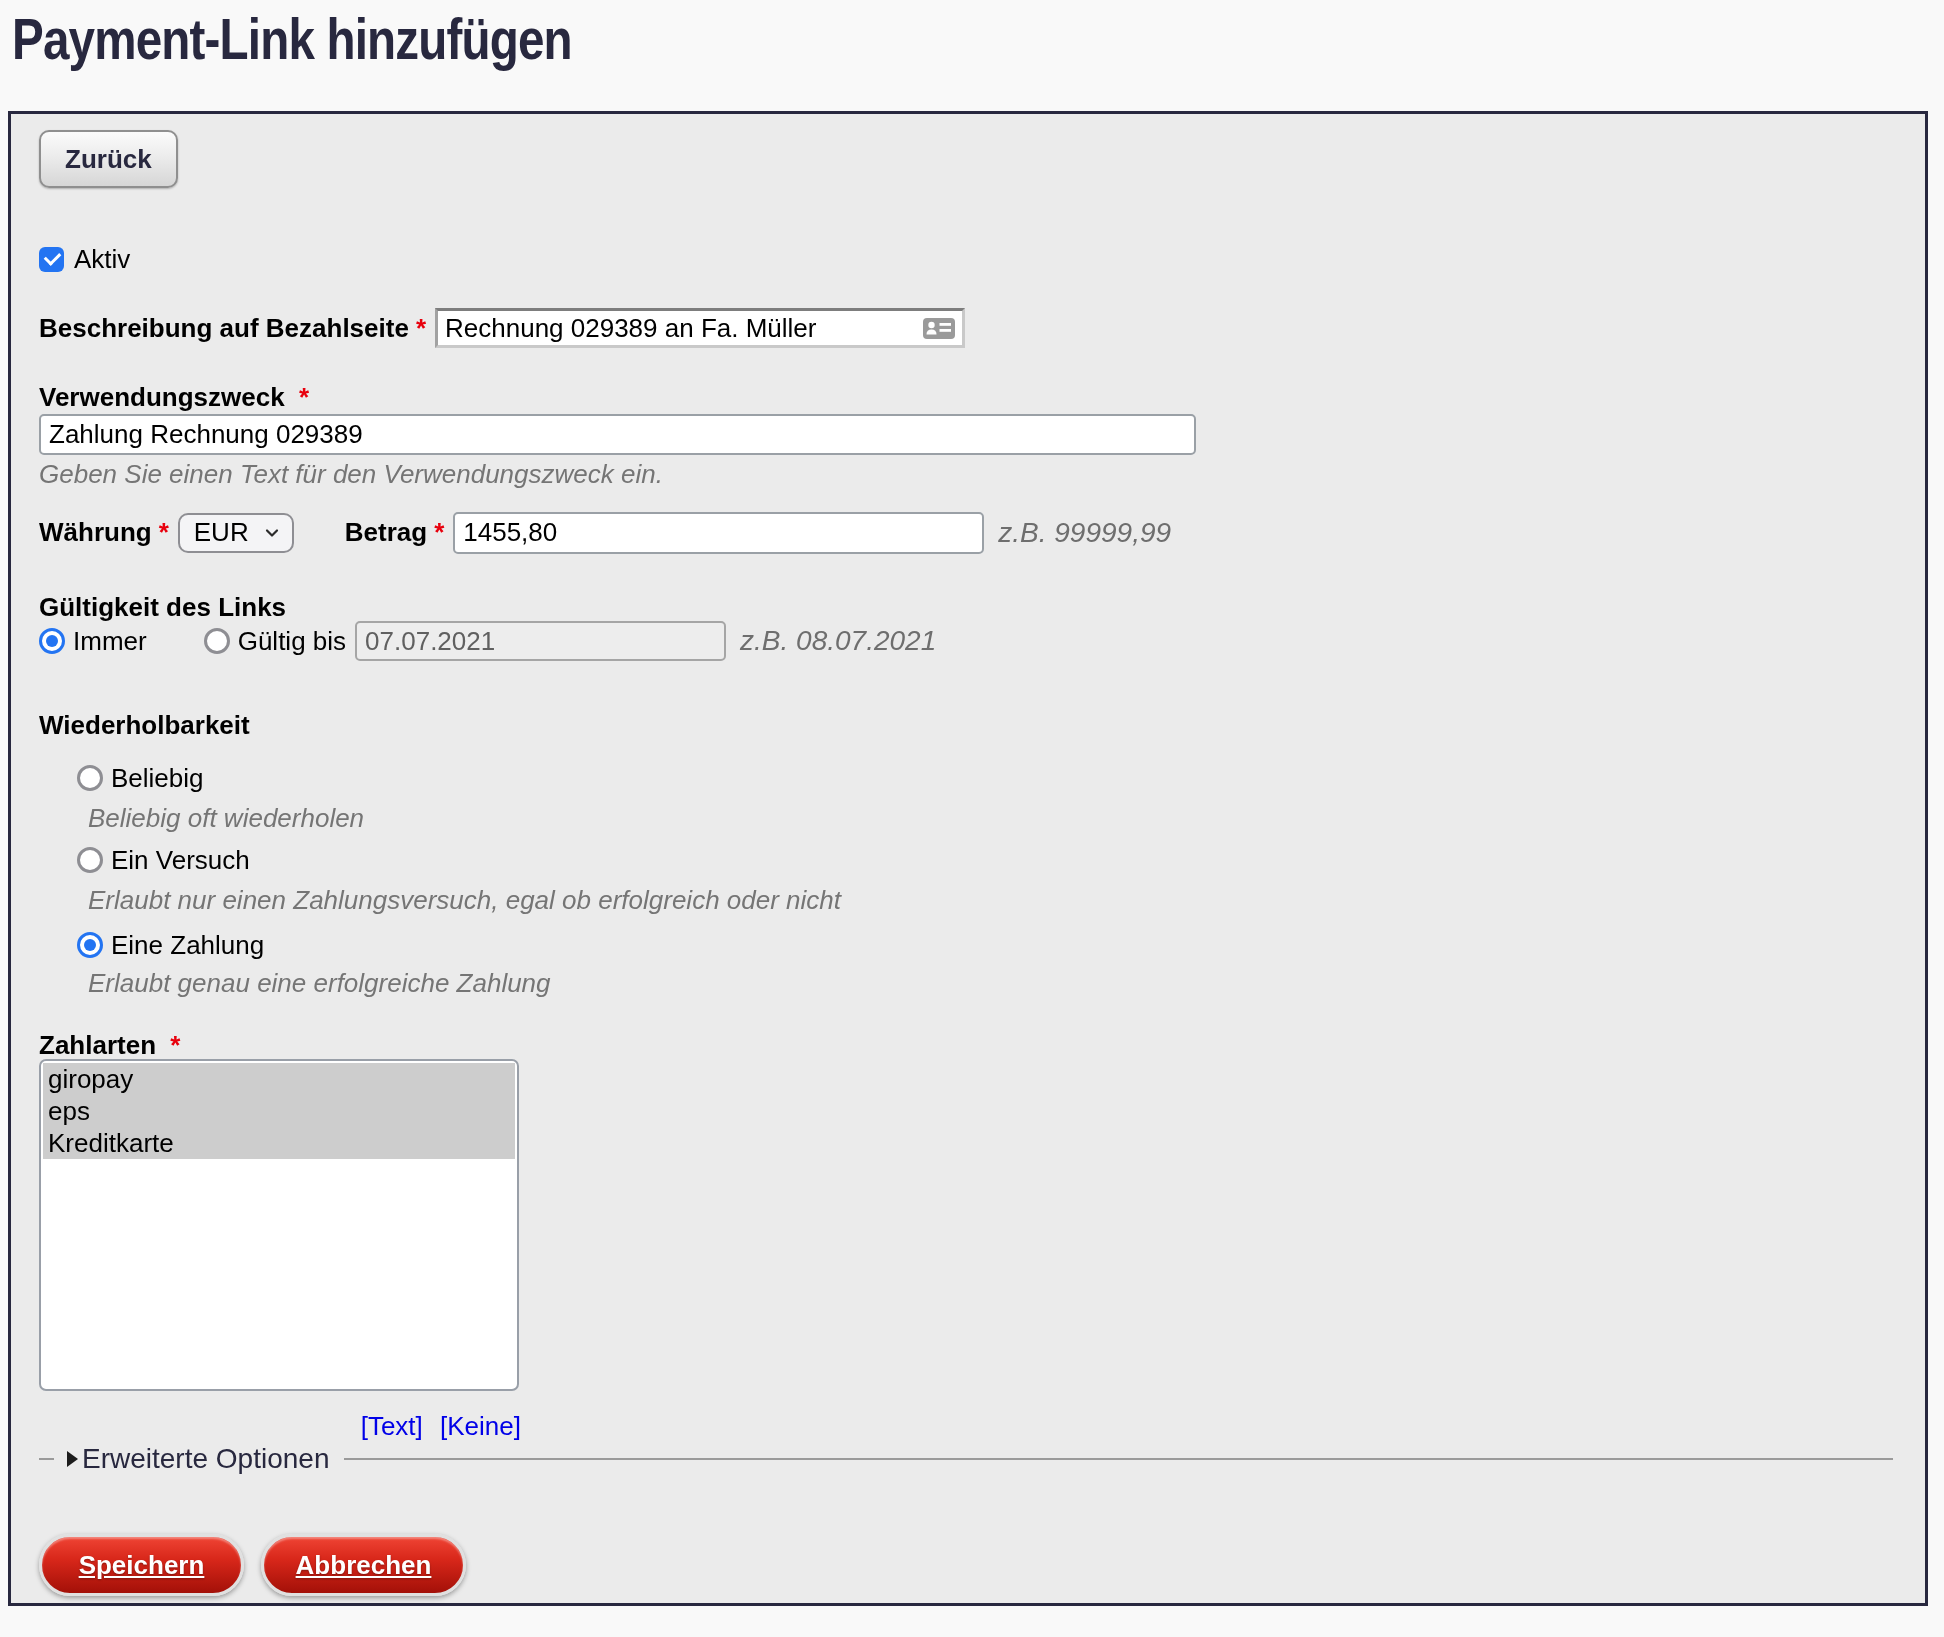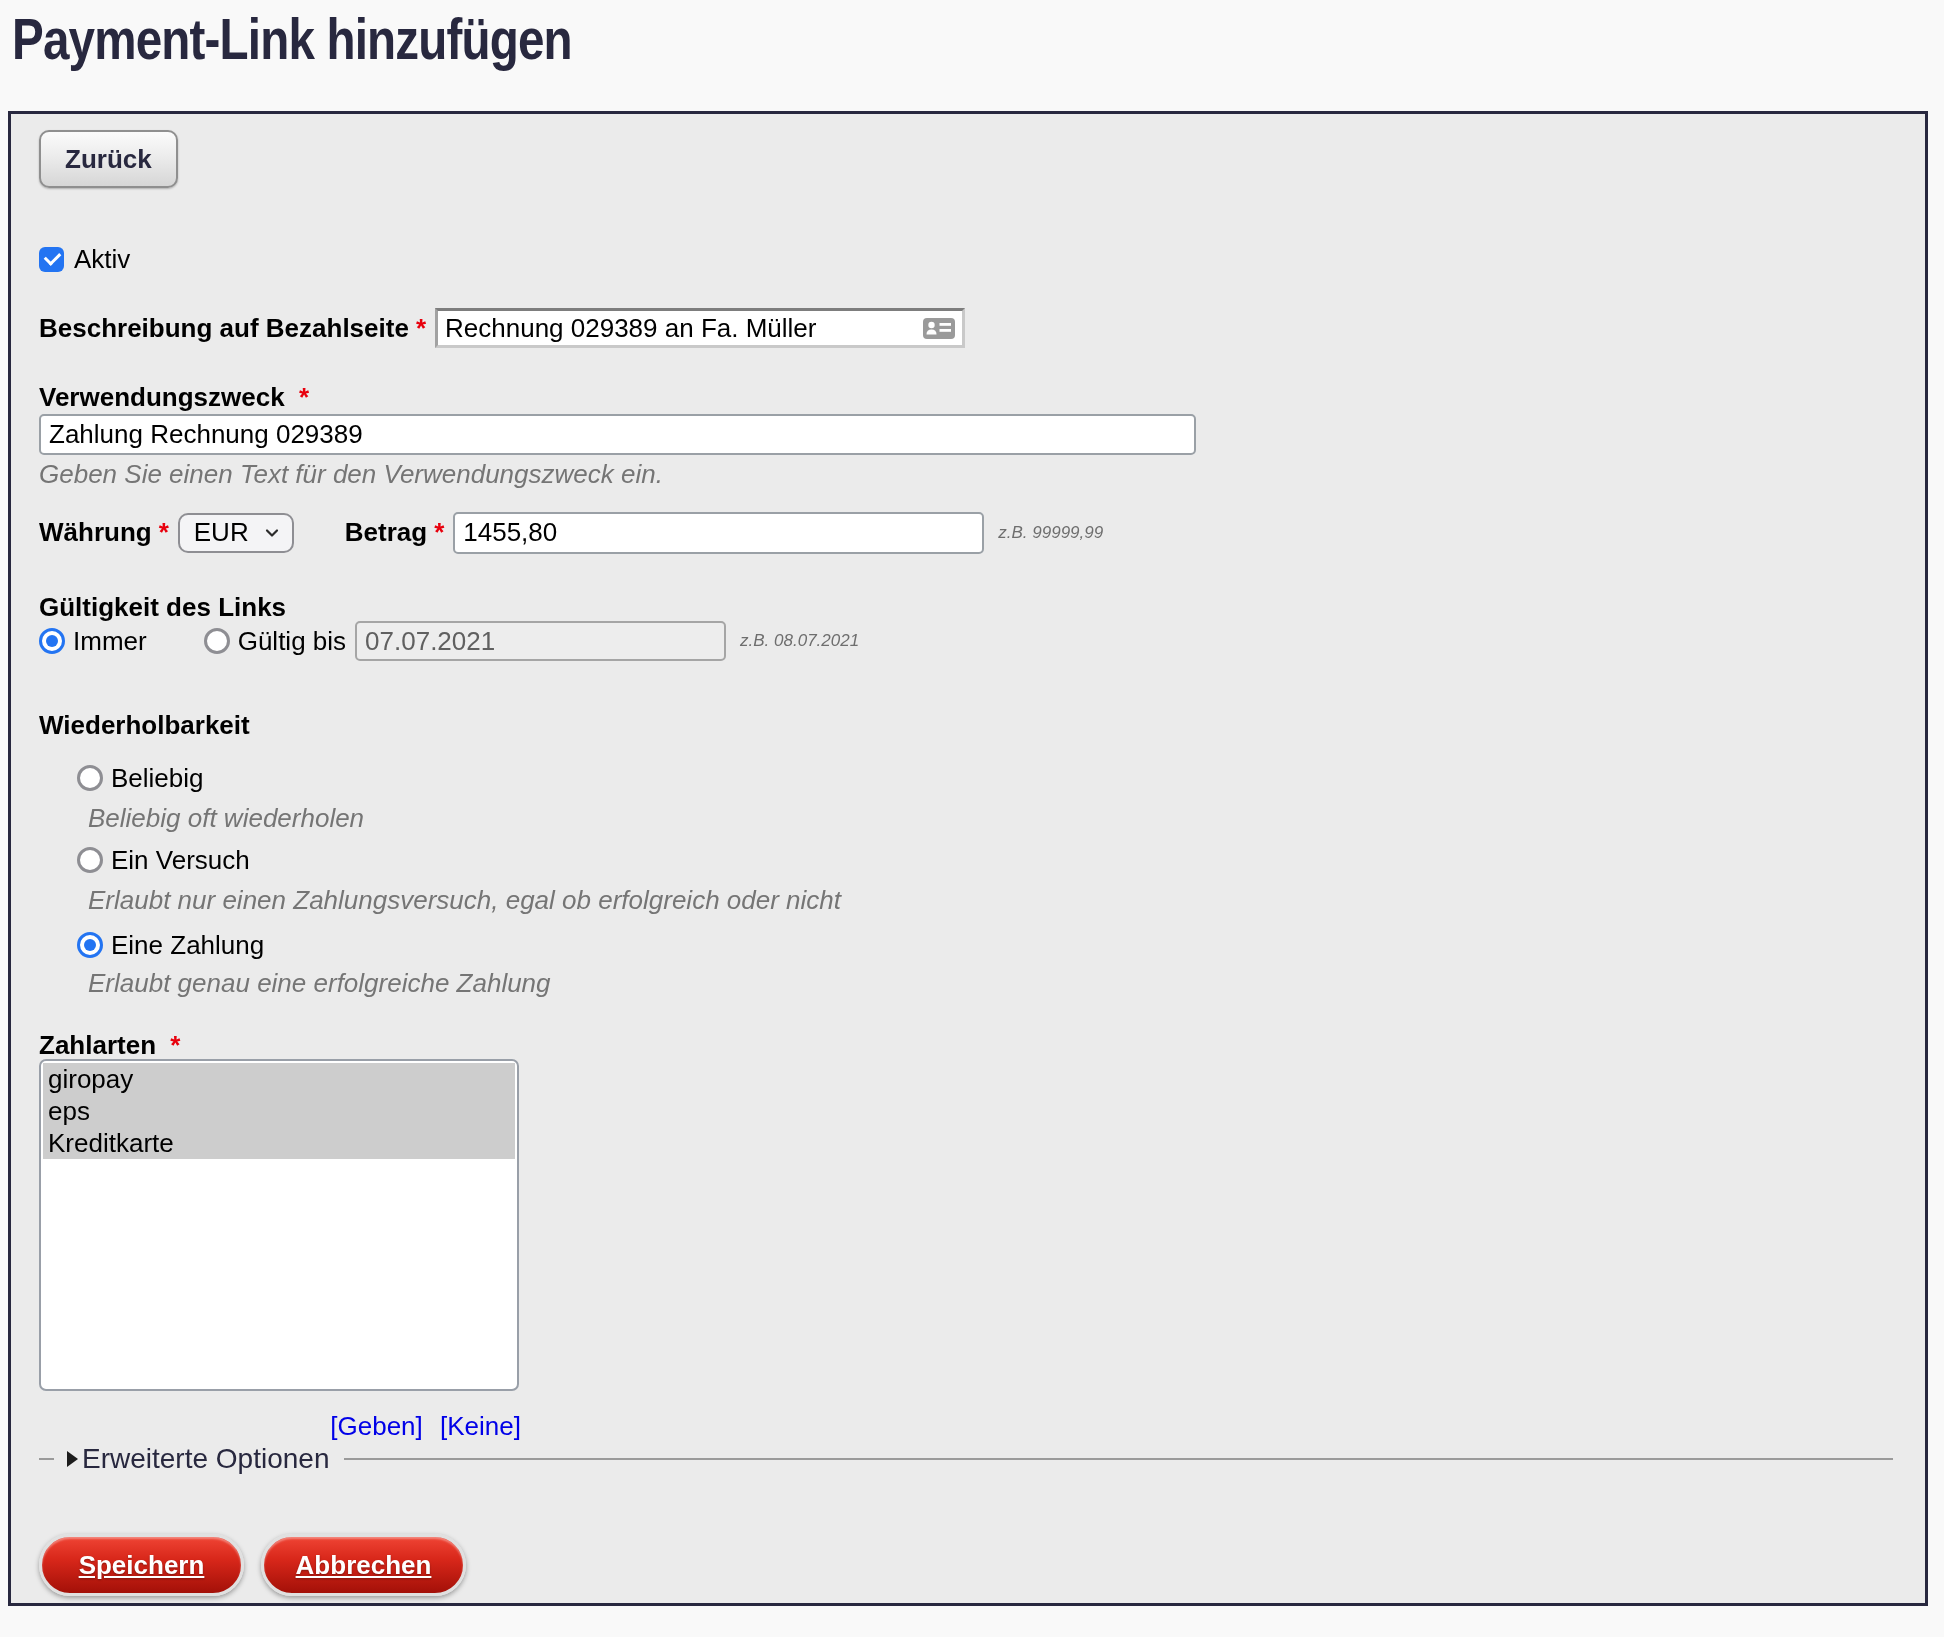--- a/index.html
+++ b/index.html
@@ -55,21 +55,21 @@
   .req { color: #e8000d; font-weight: bold; margin-left: 7px; }
   .help {
     color: #757575;
     font-style: italic;
     font-size: 26px;
     line-height: 24px;
   }
   .hint {
     color: #6e6e6e;
     font-style: italic;
-    font-size: 17px;
+    font-size: 28px;
     margin-left: 14px;
     white-space: nowrap;
   }
   
   .active-row { margin-top: 58px; height: 26px; }
   .checkbox {
     width: 25px; height: 25px;
     border-radius: 6px;
     background: #2374f2;
     display: inline-block;
@@ -337,21 +337,21 @@
   <div class="zahlarten-label">
     <span class="lbl">Zahlarten</span>
     <span class="req">*</span>
   </div>
   <div class="listbox">
     <div class="opt selected">giropay</div>
     <div class="opt selected">eps</div>
     <div class="opt selected">Kreditkarte</div>
   </div>
   <div class="links-row">
-    <span class="link">[Geben]</span>
+    <span class="link">[Text]</span>
     <span class="link">[Keine]</span>
   </div>
 
   
   <div class="legend-row">
     <span class="legend-dash"></span>
     <span class="legend-arrow"></span>
     <span class="legend-text">Erweiterte Optionen</span>
     <span class="legend-line"></span>
   </div>

